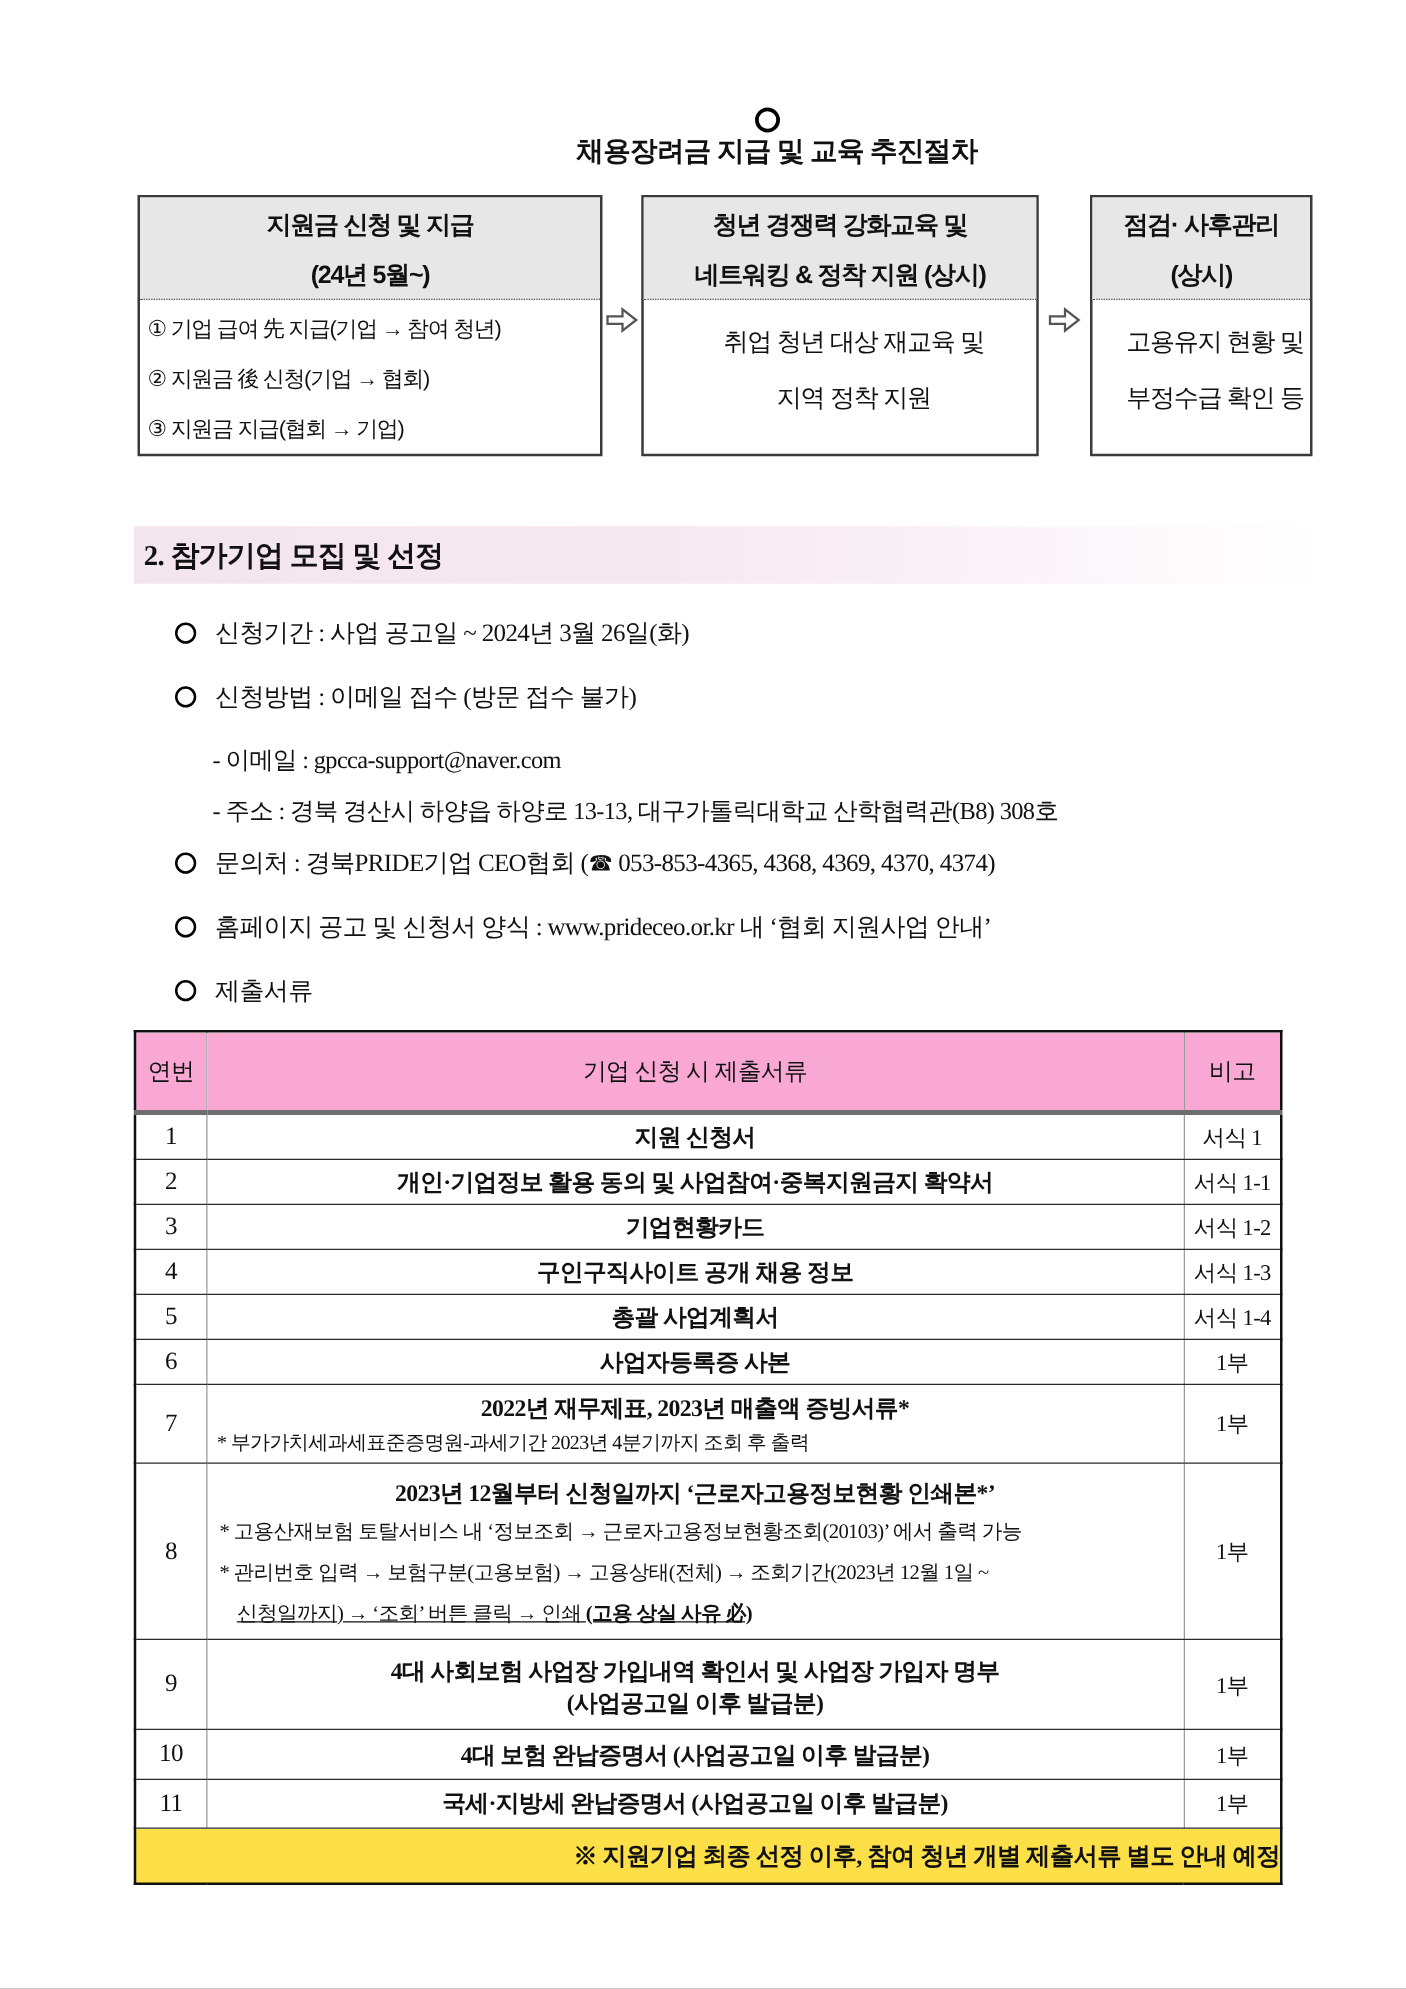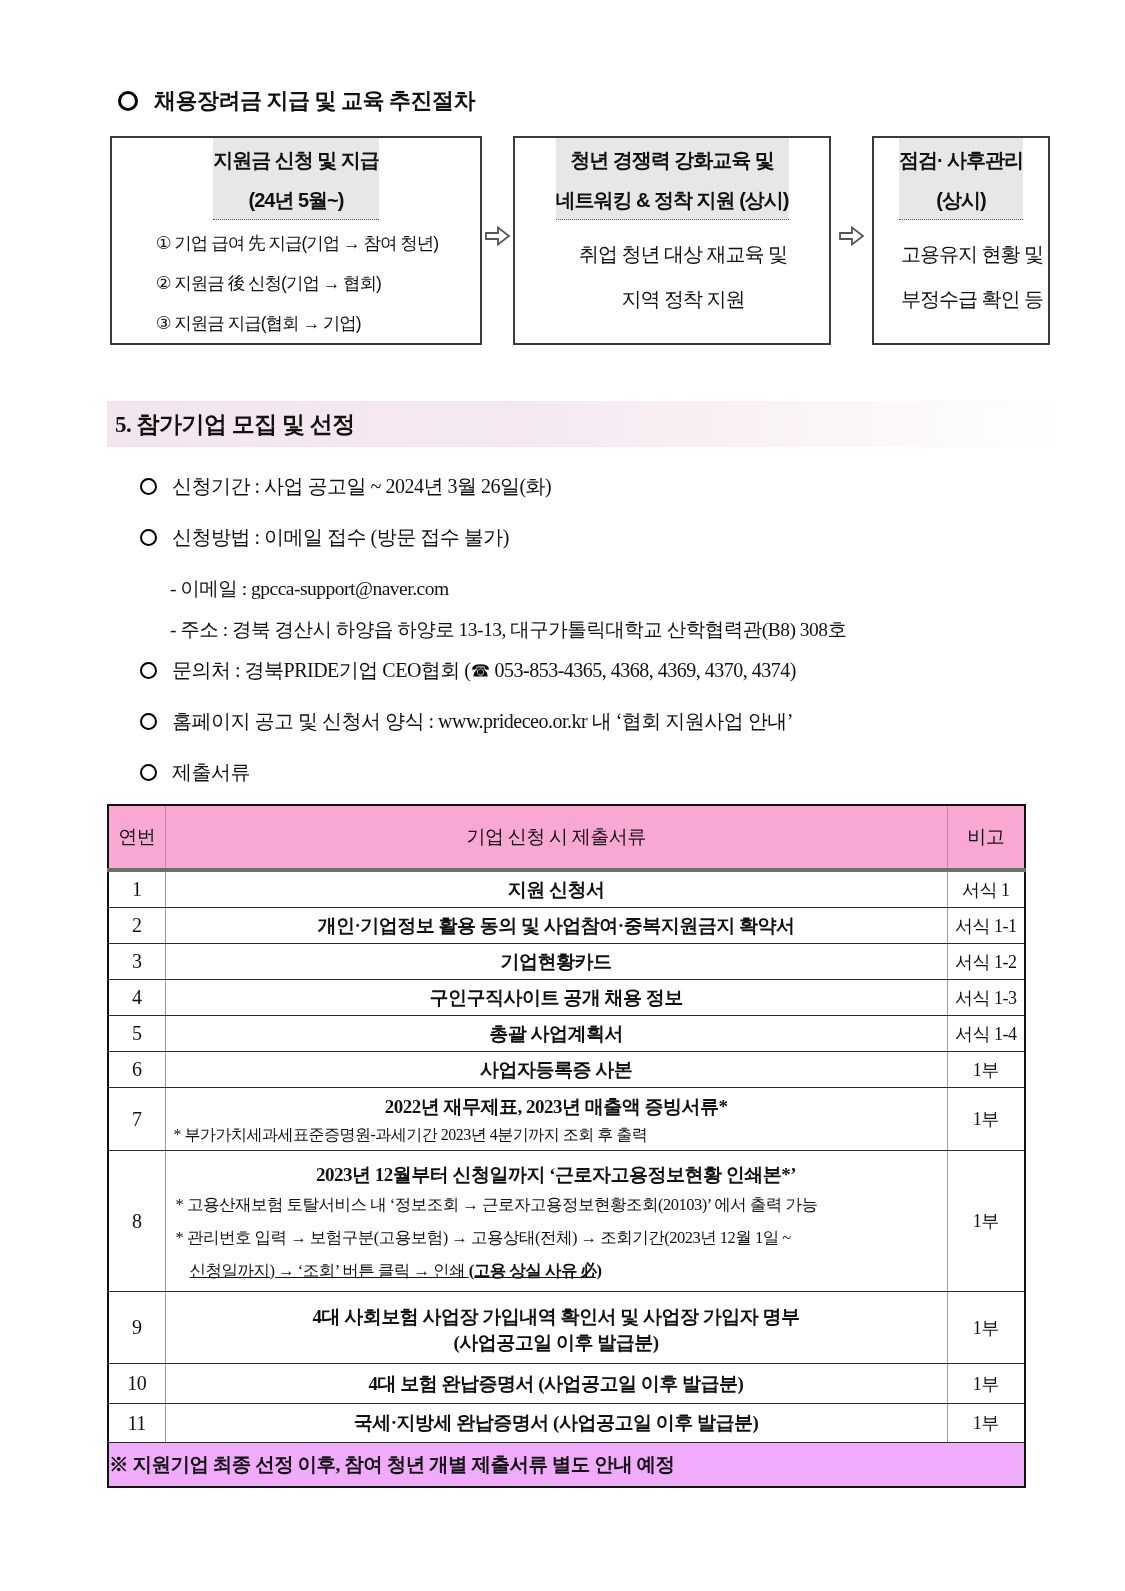--- a/index.html
+++ b/index.html
@@ -6,33 +6,33 @@
   .page {
     position:relative; width:1125px; height:1591px; margin:0 auto;
     background:#ffffff; color:#111;
     font-family:"Liberation Serif","DejaVu Serif",serif;
     overflow:hidden;
   }
   
   .proc-heading {
     display:flex; align-items:center;
     margin:86px 0 0 118px;
-    font-size:22px; font-weight:bold; letter-spacing:-0.5px;
+    font-size:22px; font-weight:bold; letter-spacing:-0.5px;flex-direction:column;
   }
   .ring {
     display:inline-block; width:14px; height:14px;
     border:3px solid #000; border-radius:50%;
     margin-right:16px; flex:0 0 auto;
   }
   
   .proc-flow { display:flex; margin:20px 0 0 110px; align-items:stretch; }
   .proc-box {
     border:2px solid #3a3a3a; background:#fff; box-sizing:border-box;
     font-family:"Liberation Sans","DejaVu Sans",sans-serif;
-    display:flex; flex-direction:column;align-items:center;
+    display:flex; flex-direction:column;
   }
   .box1 { width:372px; height:209px; }
   .box2 { width:318px; height:209px; }
   .box3 { width:178px; height:209px; }
   .box-head {
     background:#e7e7e7; text-align:center; font-weight:bold;
     font-size:20px; line-height:40px; padding-top:2px; height:82px;
     box-sizing:border-box; letter-spacing:-1px;
     border-bottom:1.5px dotted #555;
   }
@@ -80,22 +80,22 @@
   .r-s td { height:35px; }
   .r7 td { height:62px; } .r8 td { height:140px; } .r9 td { height:71px; }
   .r10 td { height:39px; } .r11 td { height:38px; }
   .r2x td { border-bottom:2.5px solid #222; }
   .doc-note { font-size:16px; text-align:left; padding:2px 4px 2px 8px; line-height:25px; }
   .r8 .doc-note { font-size:16.5px; line-height:33px; padding:0 4px 0 10px; }
   .r8 .cont { padding-left:24px;text-decoration:underline; }
   .r8 .title8 { padding-top:6px; }
   .doc-bold-inline { font-weight:bold; font-size:16.5px; }
   .ftr td {
-    background:#f0abfc; height:43px; font-weight:bold; font-size:19.5px;
-    text-align:left; padding-left:8px;font-family:Liberation Serif, serif;
+    background:#fde047; height:43px; font-weight:bold; font-size:19.5px;
+    text-align:right; padding-left:8px;font-family:Liberation Serif, serif;
   }
 </style>
 </head>
 <body>
 
 <div class="page">
 
   <div class="proc-heading">
     <span class="ring"></span>
     <span>채용장려금 지급 및 교육 추진절차</span>
@@ -144,21 +144,21 @@
         <div>(상시)</div>
       </div>
       <div class="box-body centered">
         <div>고용유지 현황 및</div>
         <div>부정수급 확인 등</div>
       </div>
     </div>
   </div>
 
   <div class="sec4-band">
-    <span class="sec4-title">5. 참가기업 모집 및 선정</span>
+    <span class="sec4-title">2. 참가기업 모집 및 선정</span>
   </div>
 
   <div class="bullets">
 
     <div class="b-line">
       <span class="ring"></span>
       <span>신청기간 : 사업 공고일 ~ 2024년 3월 26일(화)</span>
     </div>
 
     <div class="b-line">

